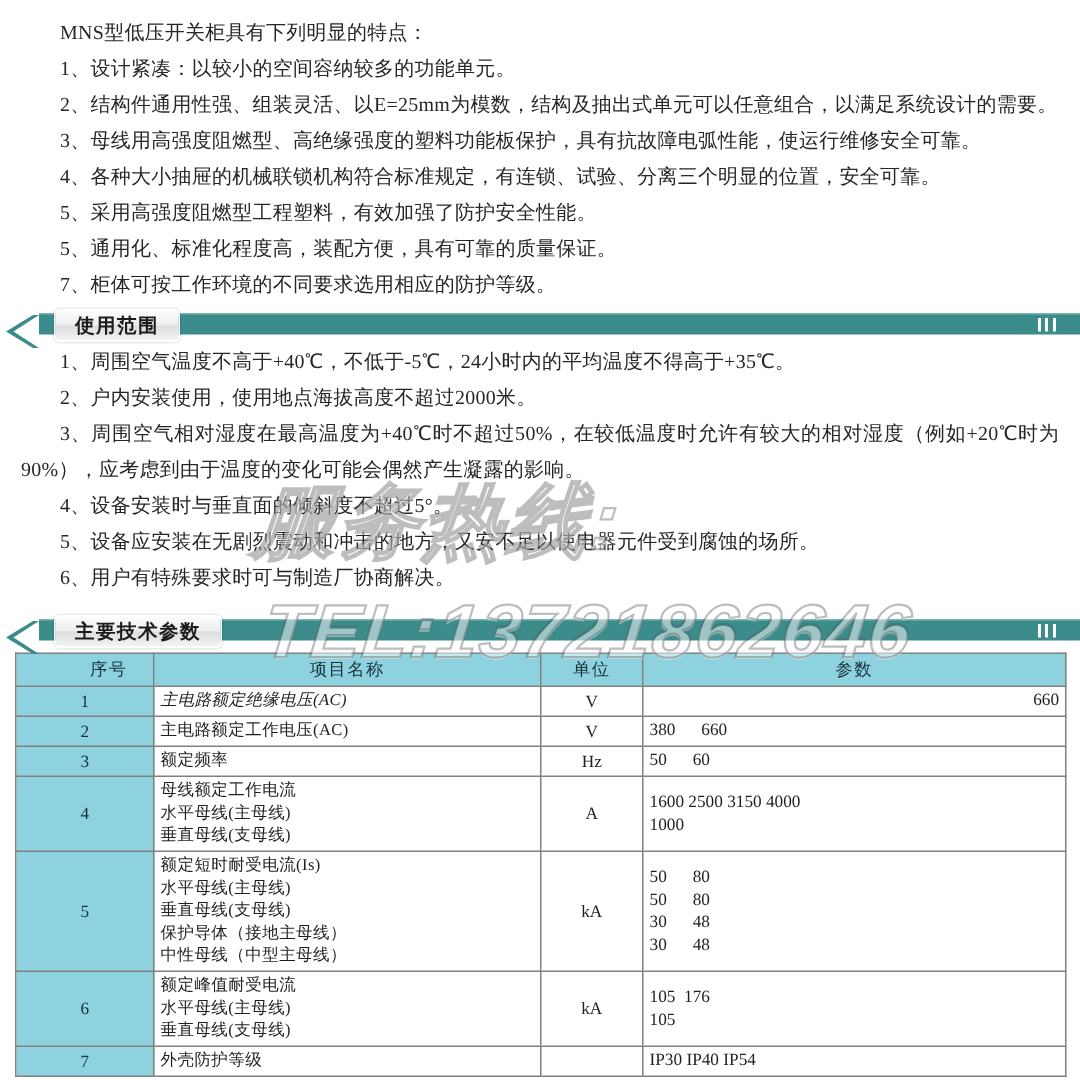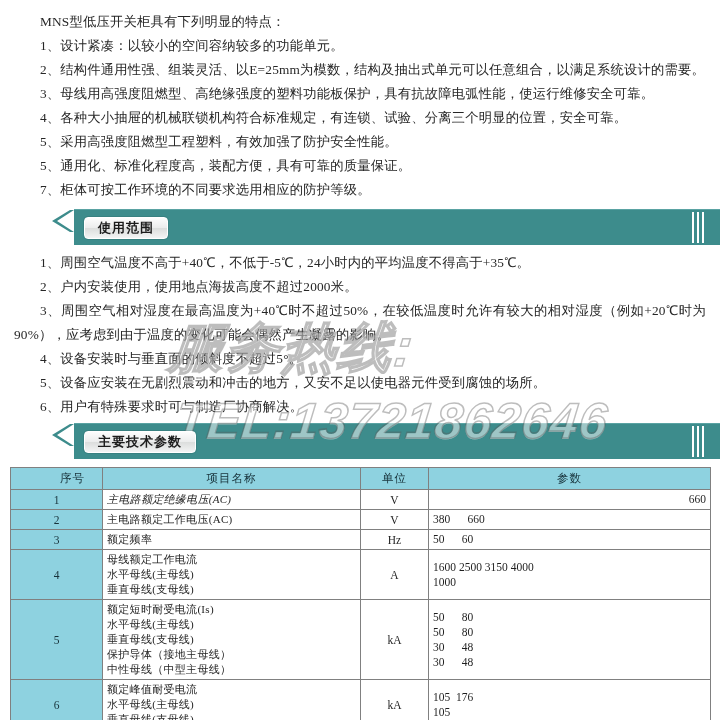--- a/index.html
+++ b/index.html
@@ -40,25 +40,24 @@
     text-indent: 26px;
     font-family: Liberation Serif, serif;
   }
   .para.lead {
     text-indent: 26px;
   }
 
   
   .section-head {
     position: relative;
-    height: 36px;
+    height: 14px;
     margin: 7px 0 6px 0;
     display: flex;
     align-items: stretch;
-    padding-left: 48px;
   }
   .chev {
     width: 26px;
     flex: 0 0 26px;
     position: relative;
   }
   .chev svg { display: block; }
   .bar {
     position: relative;
     flex: 1 1 auto;
@@ -219,21 +218,21 @@
 
   <div class="prose">
     <p class="para indent">1、周围空气温度不高于+40℃，不低于-5℃，24小时内的平均温度不得高于+35℃。</p>
     <p class="para indent">2、户内安装使用，使用地点海拔高度不超过2000米。</p>
     <p class="para indent">3、周围空气相对湿度在最高温度为+40℃时不超过50%，在较低温度时允许有较大的相对湿度（例如+20℃时为90%），应考虑到由于温度的变化可能会偶然产生凝露的影响。</p>
     <p class="para indent">4、设备安装时与垂直面的倾斜度不超过5°。</p>
     <p class="para indent">5、设备应安装在无剧烈震动和冲击的地方，又安不足以使电器元件受到腐蚀的场所。</p>
     <p class="para indent">6、用户有特殊要求时可与制造厂协商解决。</p>
   </div>
 
-  <div class="section-head" style="margin-top:4px;justify-content:flex-end;">
+  <div class="section-head" style="margin-top:16px;justify-content:flex-end;">
     <div class="chev">
       <svg width="26" height="24" viewBox="0 0 26 24" aria-hidden="true">
         <polygon points="22,1 26,1 9,12 26,23 22,23 4,12" fill="#3d8c8c"></polygon>
       </svg>
     </div>
     <div class="bar" style="background: rgb(61, 140, 140);">
       <span class="tag">主要技术参数</span>
     </div>
   </div>
 

